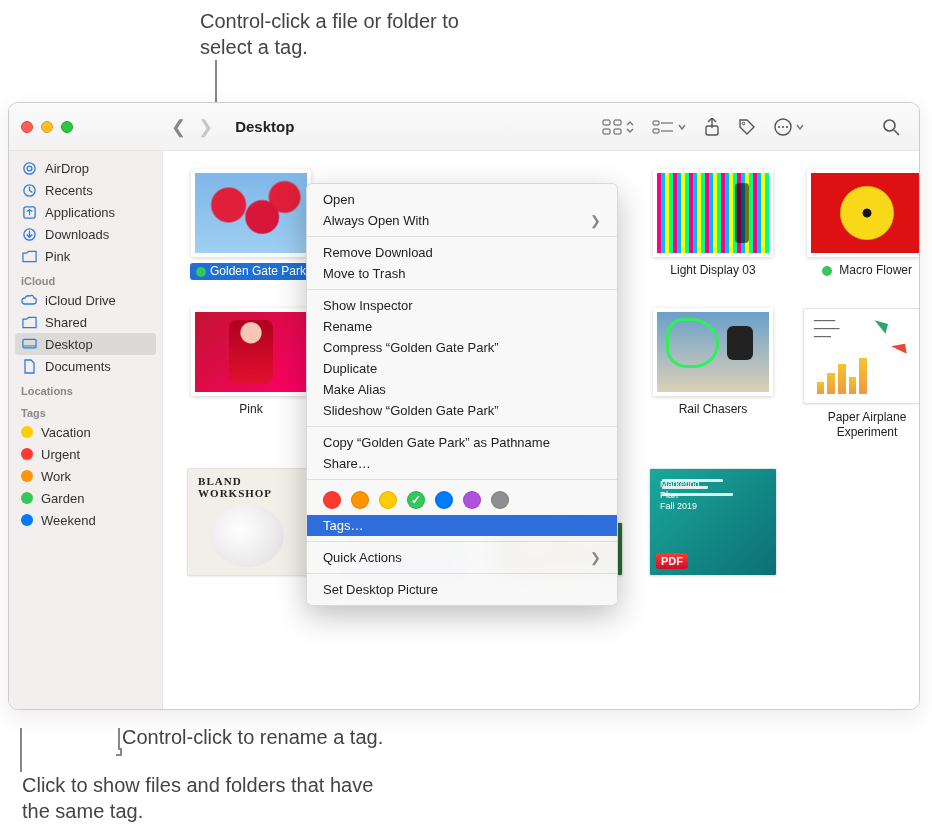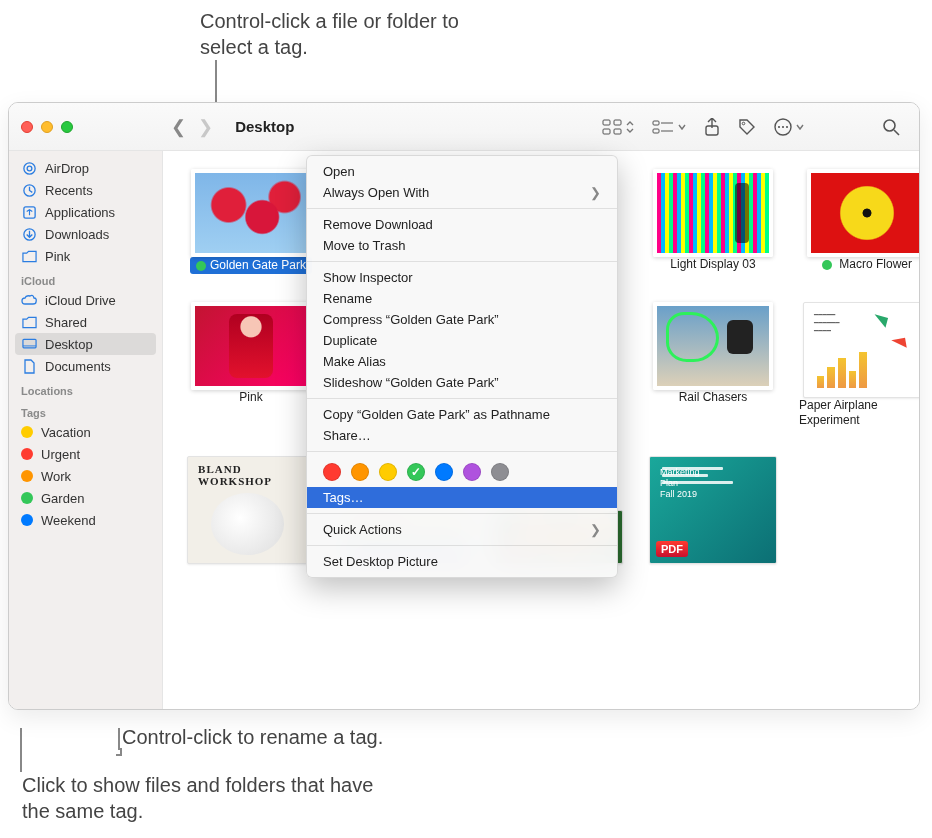--- a/index.html
+++ b/index.html
@@ -122,21 +122,21 @@
     width:128px; height:96px;
     border:1px solid #e3e3e3;
     background:#f6f6f6;
     border-radius:2px;
     position:relative;
     overflow:hidden;
     box-shadow: 0 1px 2px rgba(0,0,0,0.08);
   }
   .thumb.photo { border:4px solid #fff; box-shadow: 0 1px 4px rgba(0,0,0,0.18); width:120px; height:88px;}
   .caption {
-    font-size:12px; line-height:1.25;
+    margin-top:6px; text-align:center; font-size:12px; line-height:1.25;
     max-width:136px;
   }
   .caption .ctagdot {
     display:inline-block; width:10px; height:10px; border-radius:50%;
     vertical-align:middle; margin-right:4px;
   }
   .caption.selected {
     background:#1f6fd6; color:#fff; border-radius:3px;
     padding:1px 6px;
     display:inline-flex; align-items:center;
@@ -173,21 +173,21 @@
                            #2a6b2f;}
   .th-teal    { background: linear-gradient(135deg,#1aa89b,#0c6f74);}
   .pdf-badge{position:absolute;left:6px;bottom:6px;background:linear-gradient(#ff3b30,#c8102e);
     color:#fff;font-weight:700;font-size:11px;padding:2px 5px;border-radius:3px;}
   .doc-lines{position:absolute;left:12px;top:10px;right:12px;}
   .doc-lines div{height:3px;background:rgba(255,255,255,0.85);margin-bottom:4px;border-radius:1px;}
 
   
   .ctxmenu {
     position:absolute;
-    left:297px; top:52px;
+    left:297px; top:80px;
     width:312px;
     background:rgba(248,248,248,0.97);
     border:1px solid rgba(0,0,0,0.12);
     border-radius:6px;
     box-shadow: 0 10px 30px rgba(0,0,0,0.25);
     padding:5px 0;
     backdrop-filter: blur(12px);
     z-index:50;
   }
   .ctx-item {

